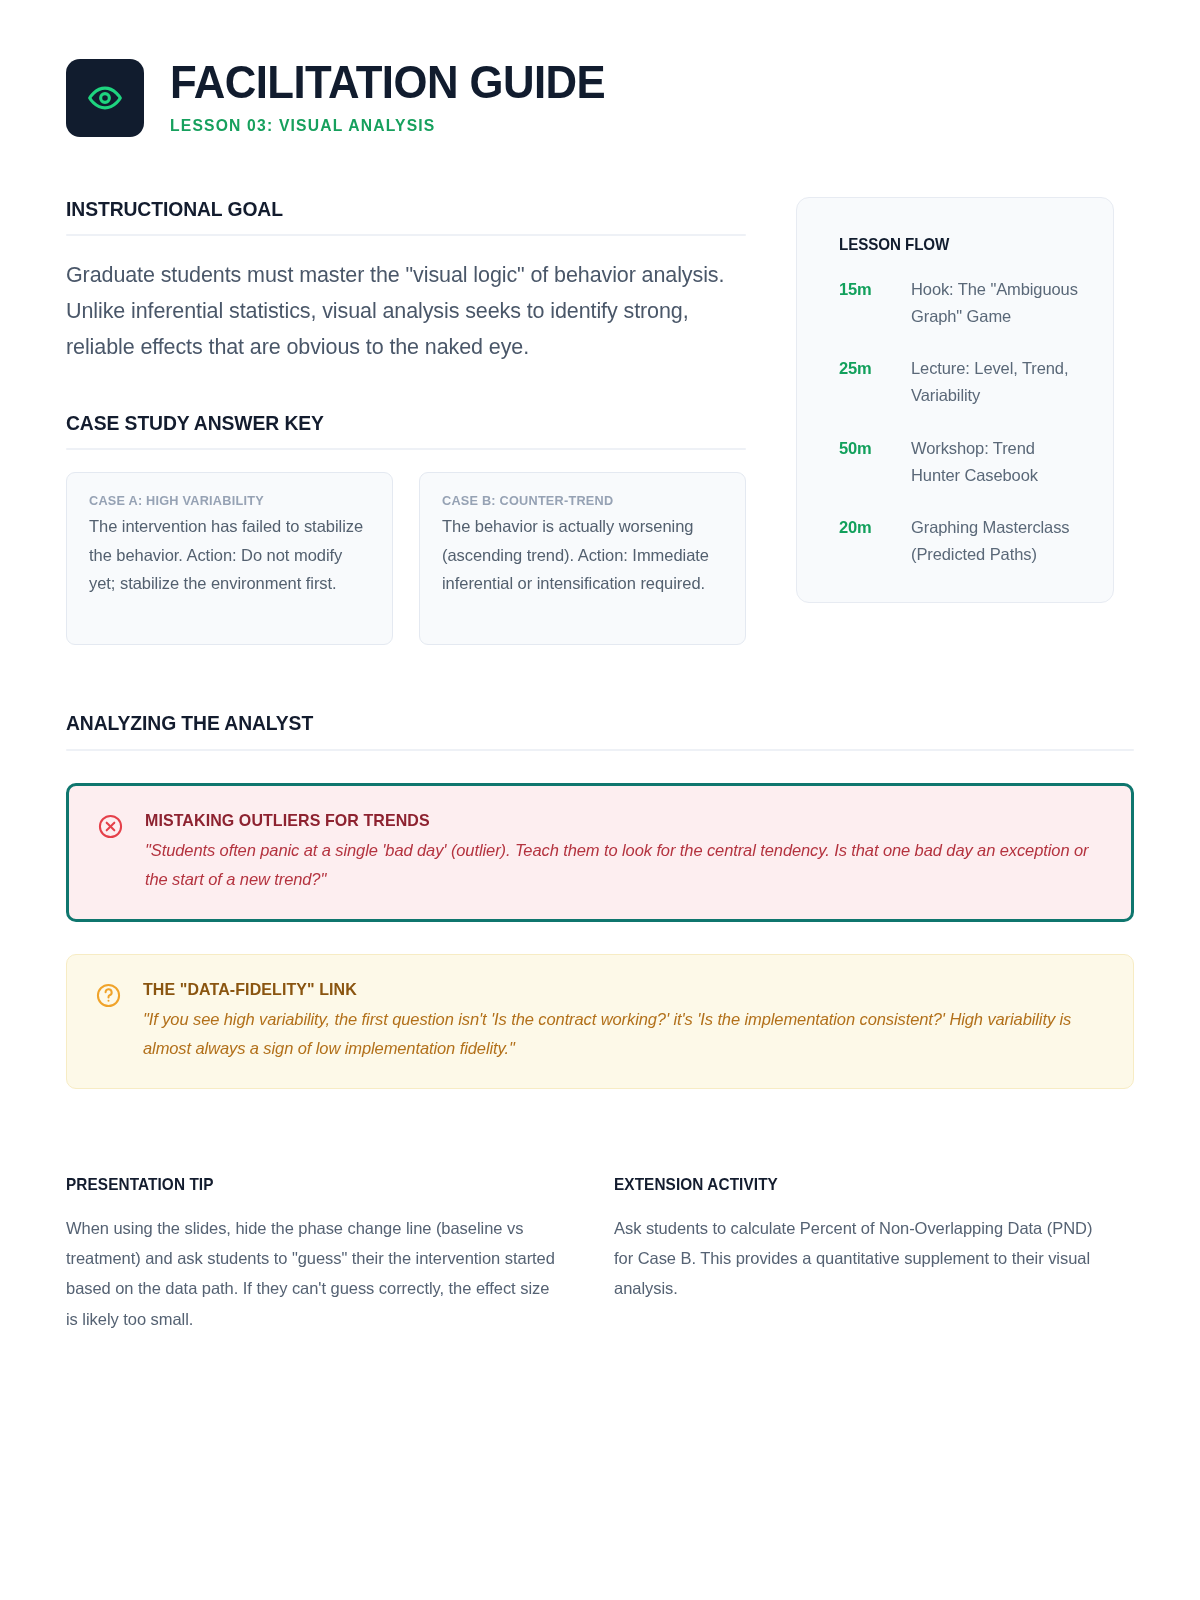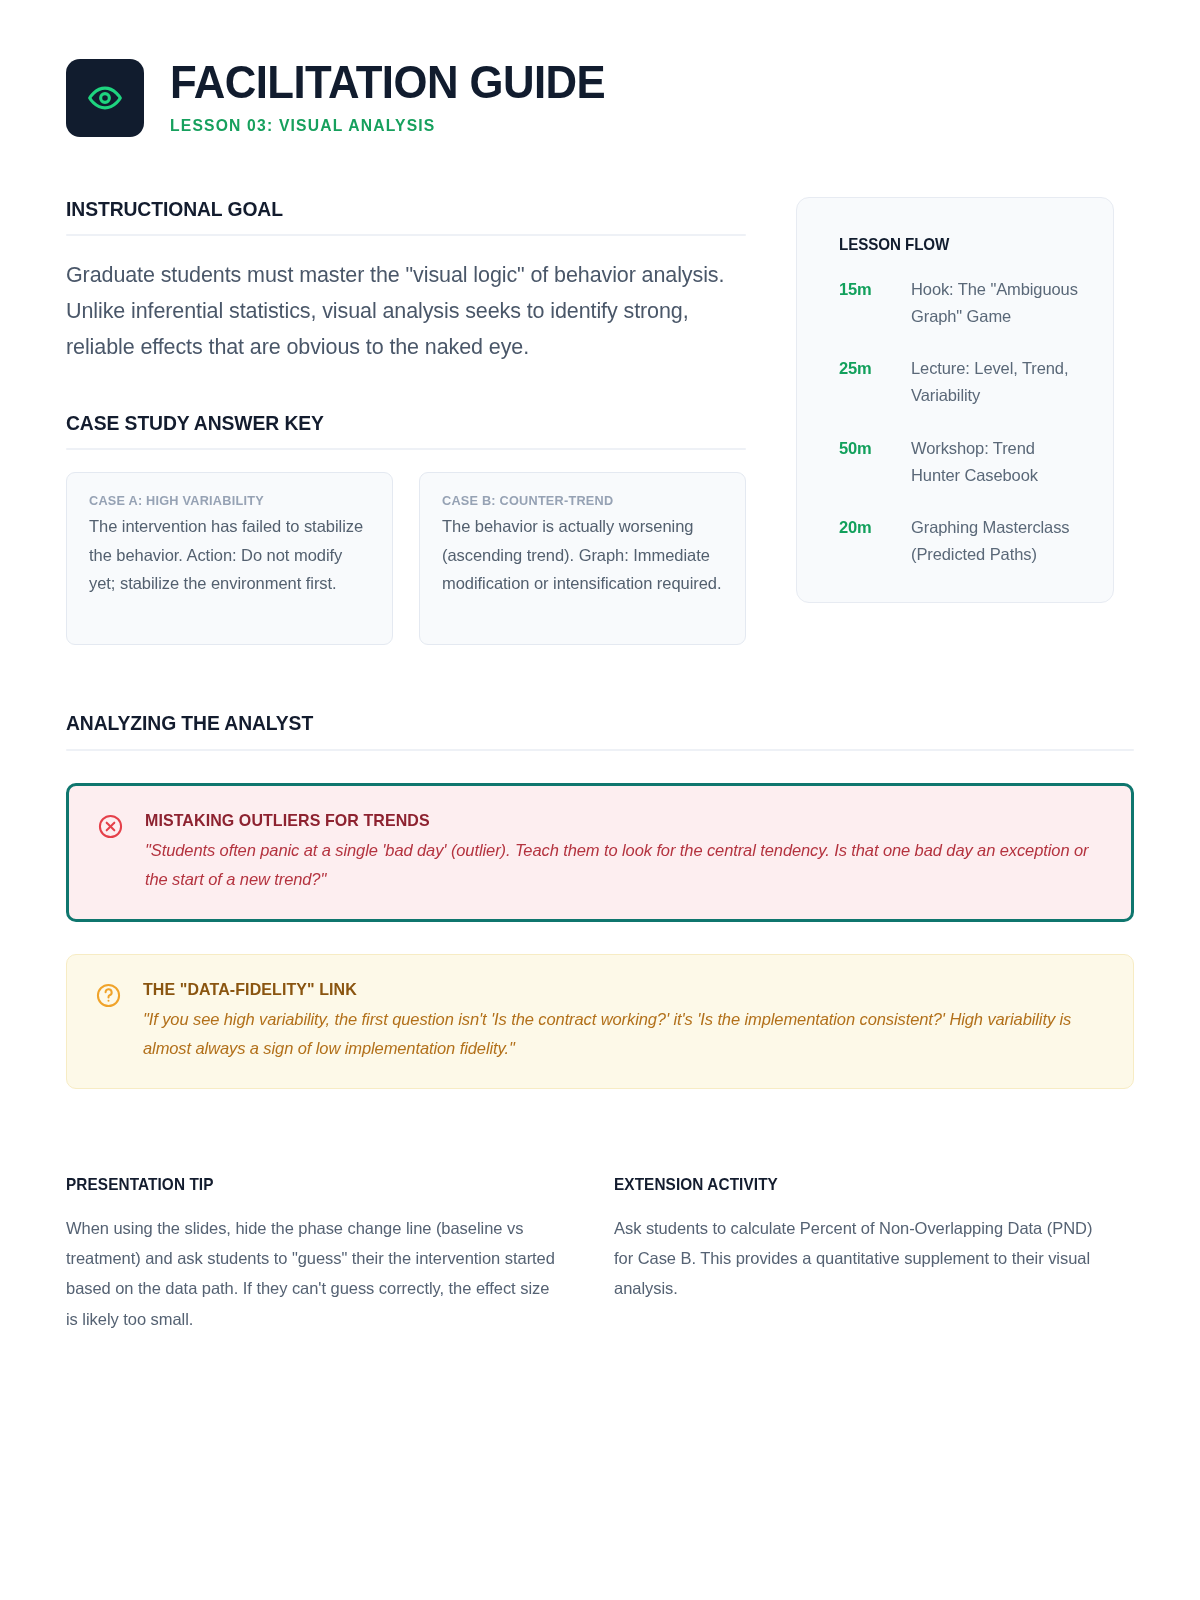--- a/index.html
+++ b/index.html
@@ -276,21 +276,21 @@
       <section class="case-section">
         <div class="sec-h">CASE STUDY ANSWER KEY</div>
         <div class="sec-rule"></div>
         <div class="case-cards">
           <div class="case-card">
             <div class="case-label">CASE A: HIGH VARIABILITY</div>
             <div class="case-body">The intervention has failed to stabilize the behavior. Action: Do not modify yet; stabilize the environment first.</div>
           </div>
           <div class="case-card">
             <div class="case-label">CASE B: COUNTER-TREND</div>
-            <div class="case-body">The behavior is actually worsening (ascending trend). Graph: Immediate modification or intensification required.</div>
+            <div class="case-body">The behavior is actually worsening (ascending trend). Action: Immediate inferential or intensification required.</div>
           </div>
         </div>
       </section>
 
     </div>
 
     <div class="col-spacer"></div>
 
     <div class="col-right">
       <aside class="flow-panel">

